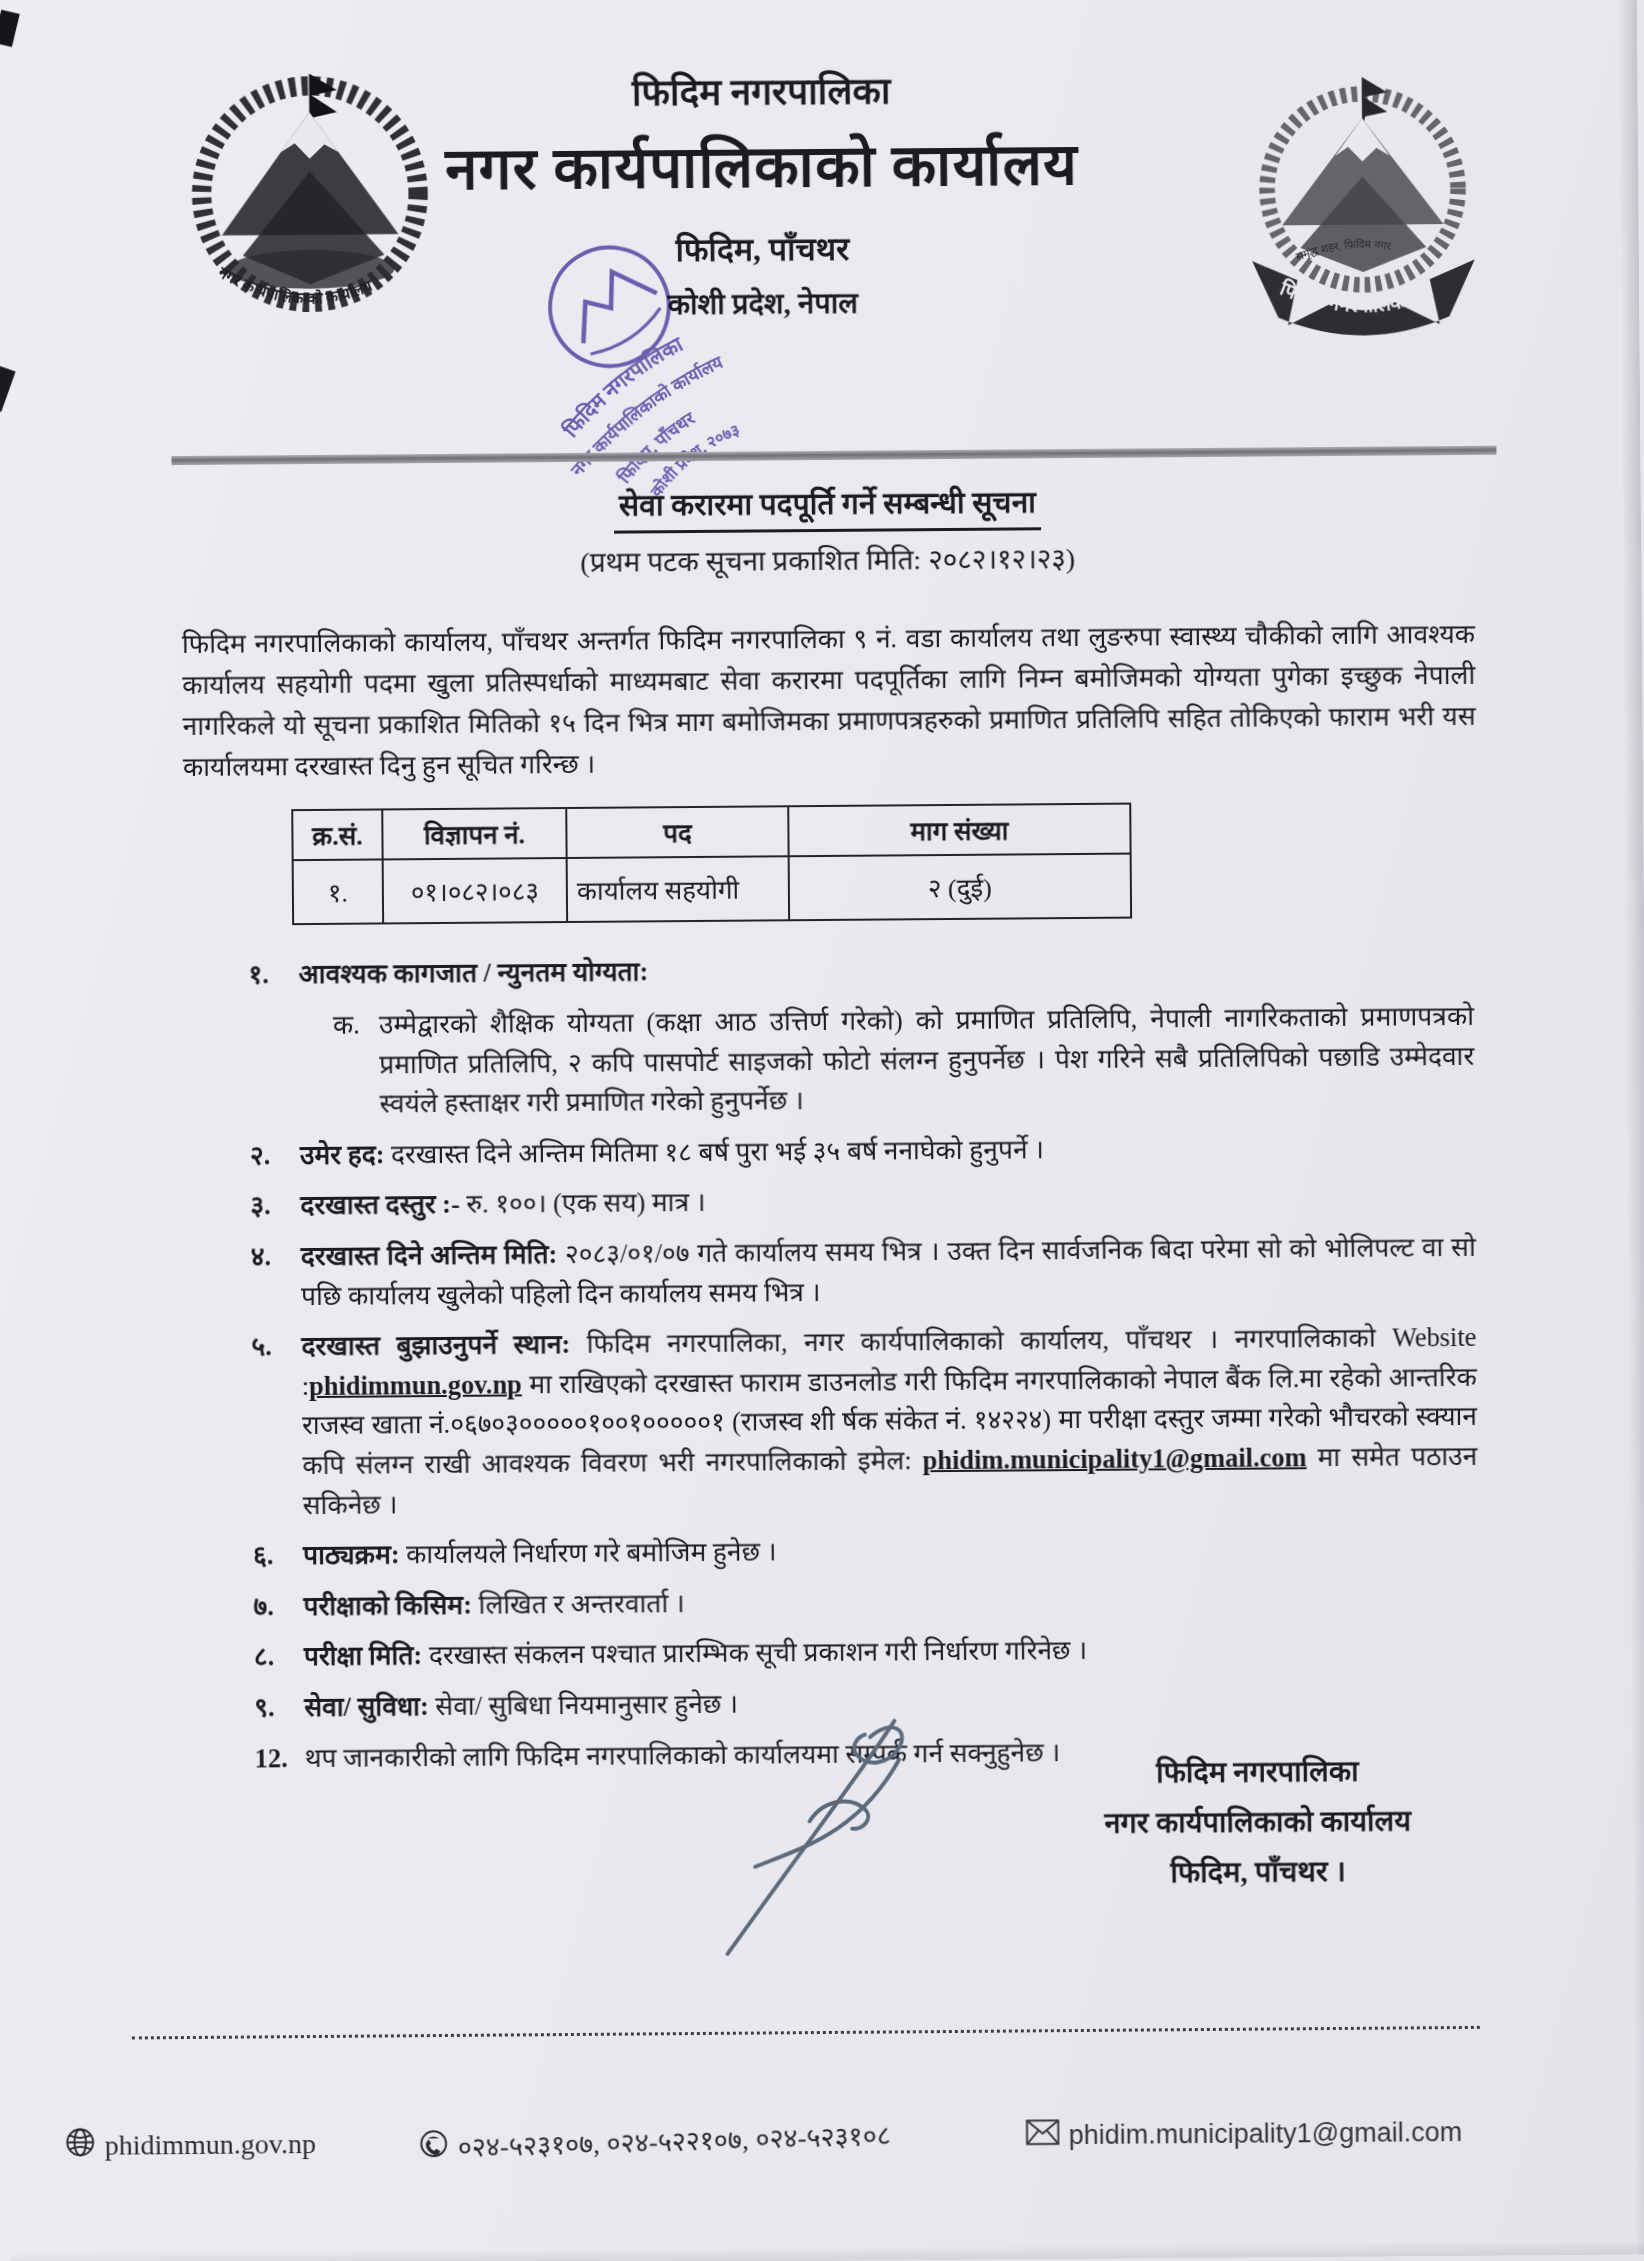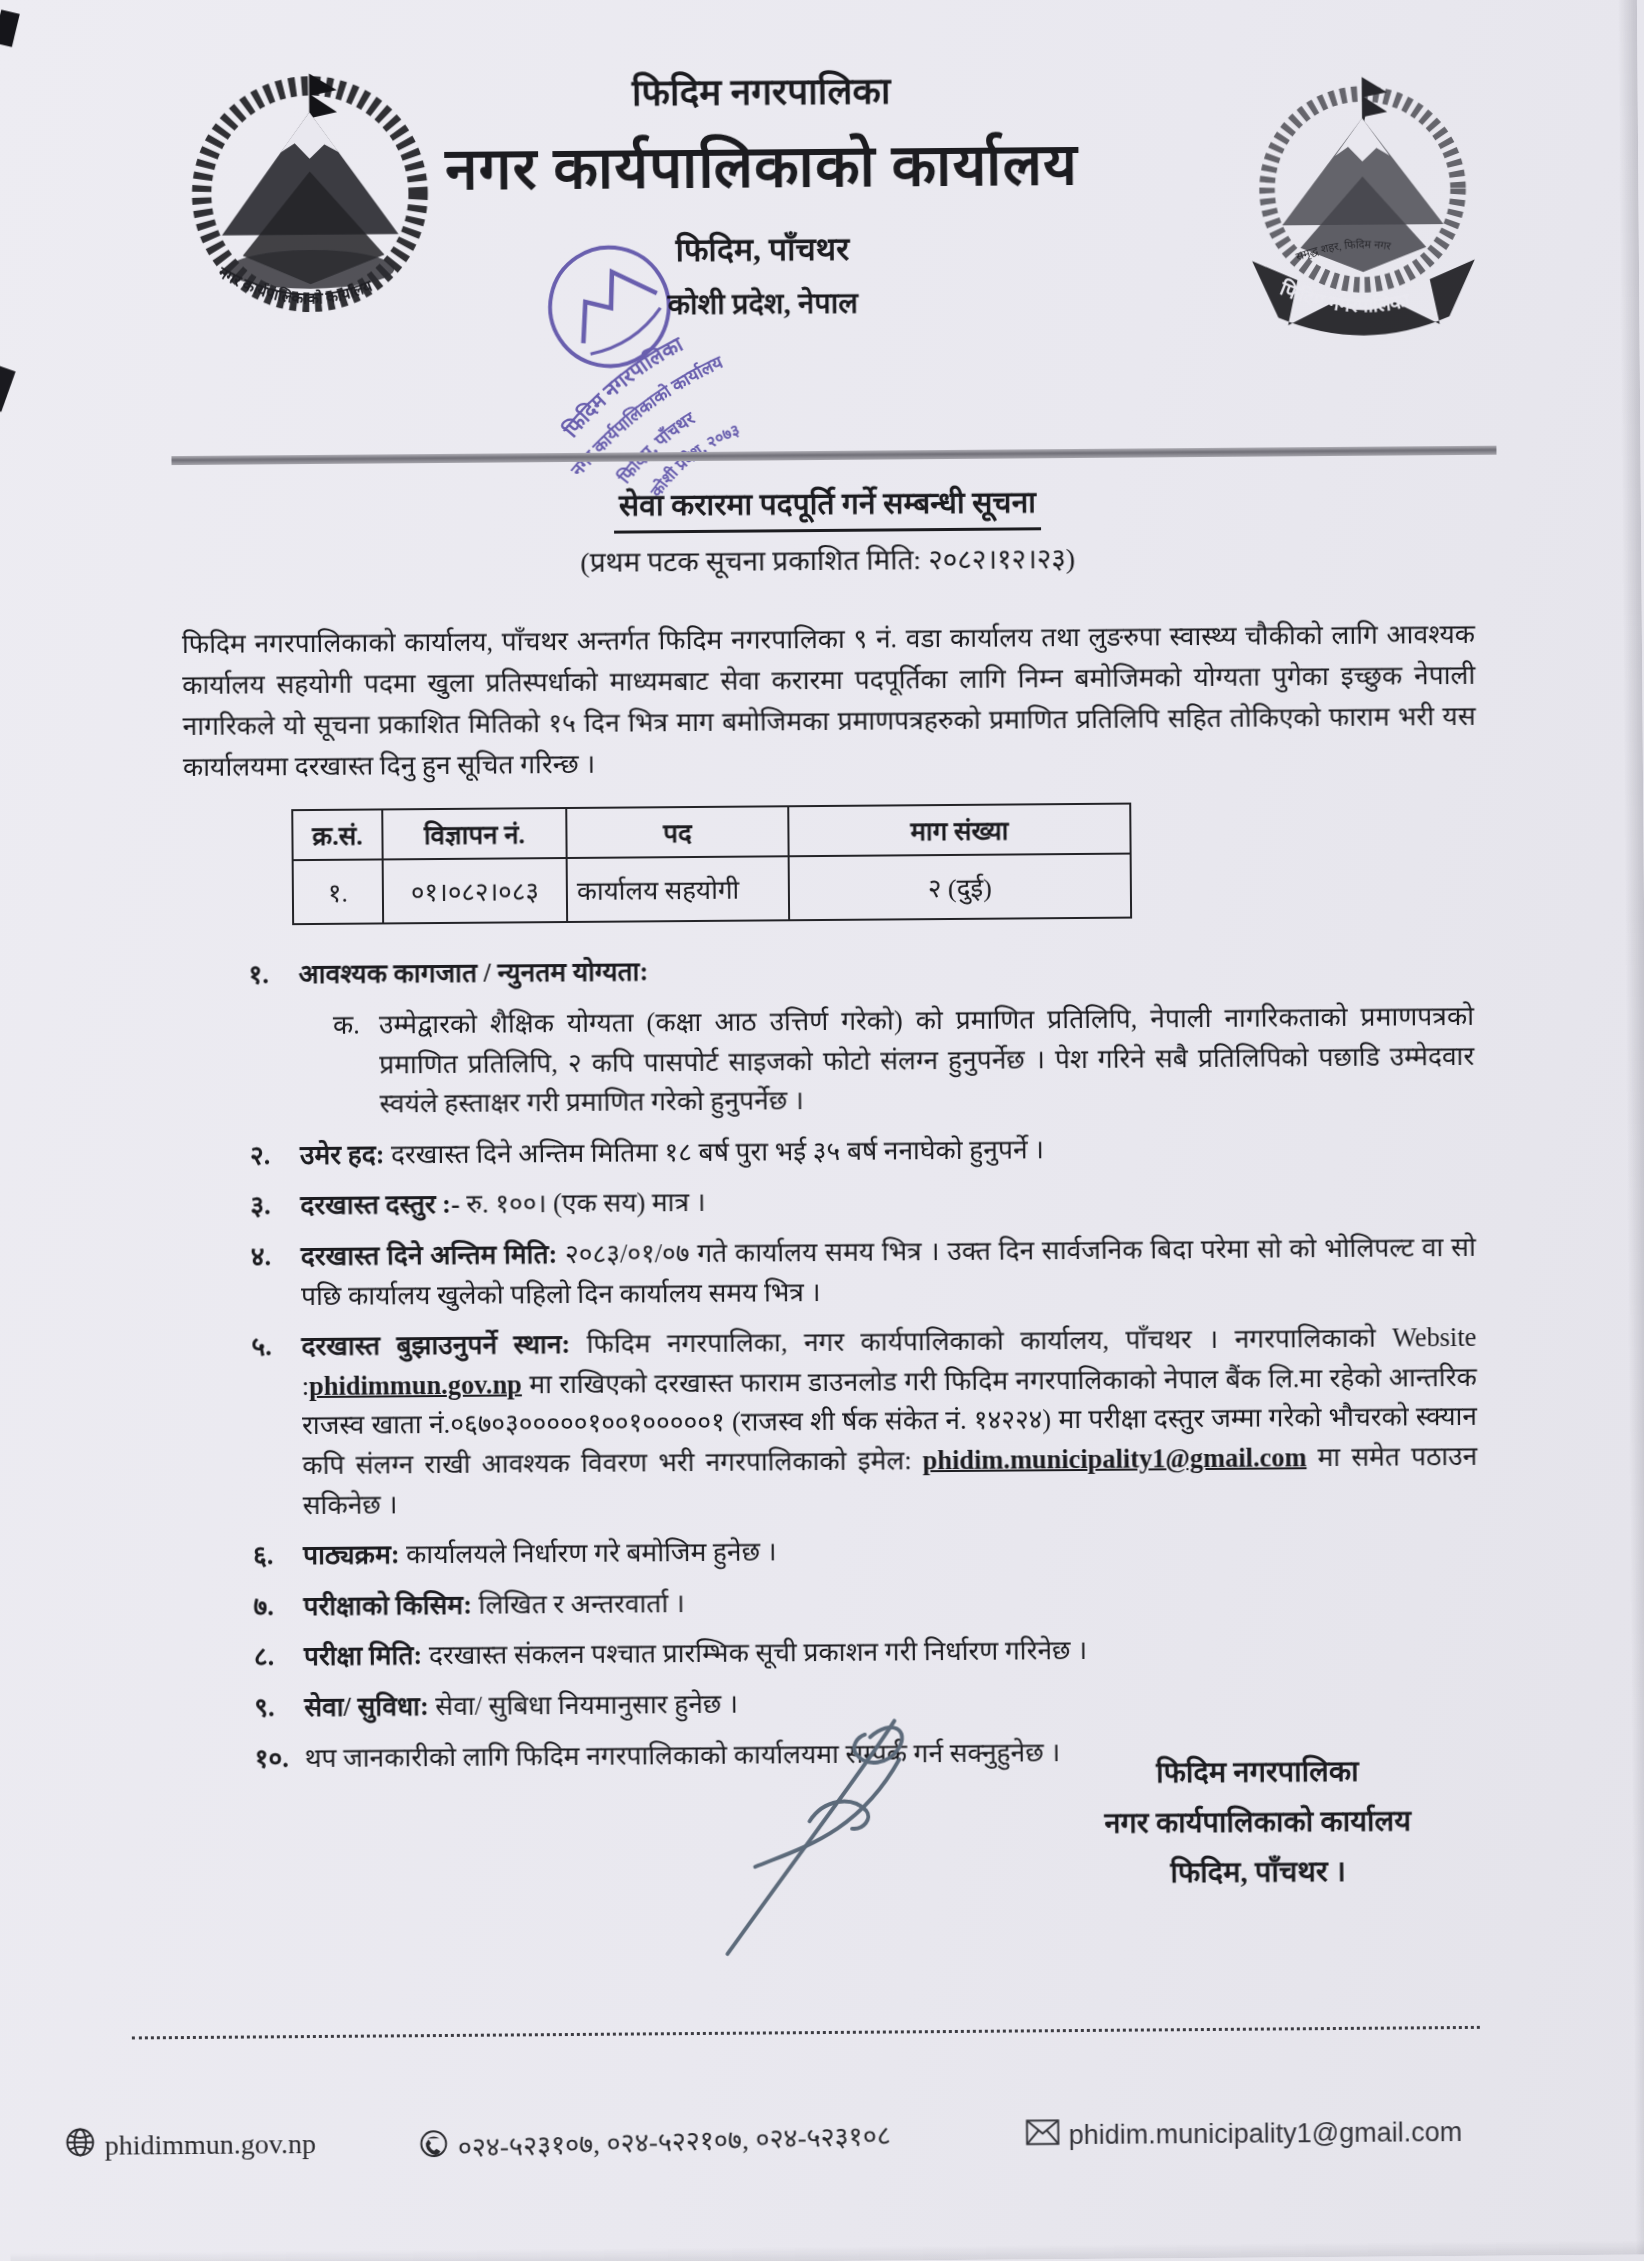--- a/index.html
+++ b/index.html
@@ -223,21 +223,21 @@
       </div>
       <div class="li">
         <span class="num">८.</span>
         <div class="bd"><b>परीक्षा मिति:</b> <span>दरखास्त संकलन पश्चात प्रारम्भिक सूची प्रकाशन गरी निर्धारण गरिनेछ ।</span></div>
       </div>
       <div class="li">
         <span class="num">९.</span>
         <div class="bd"><b>सेवा/ सुविधा:</b> <span>सेवा/ सुबिधा नियमानुसार हुनेछ  ।</span></div>
       </div>
       <div class="li">
-        <span class="num">१०.</span>
+        <span class="num">12.</span>
         <div class="bd"><span>थप जानकारीको लागि फिदिम नगरपालिकाको कार्यालयमा सम्पर्क गर्न सक्नुहुनेछ ।</span></div>
       </div>
     </div>
   </div>
 
   <div class="sig-ink">
     <svg width="322" height="277" viewBox="0 0 500 430">
       <g fill="none" stroke="#5c6a7a" stroke-width="6" stroke-linecap="round">
         <path d="M330,55 c34,-30 62,-10 44,18 c-15,24 -50,30 -66,8 c-8,-12 2,-26 14,-30"></path>
         <path d="M368,30 c-45,70 -135,185 -262,360"></path>

